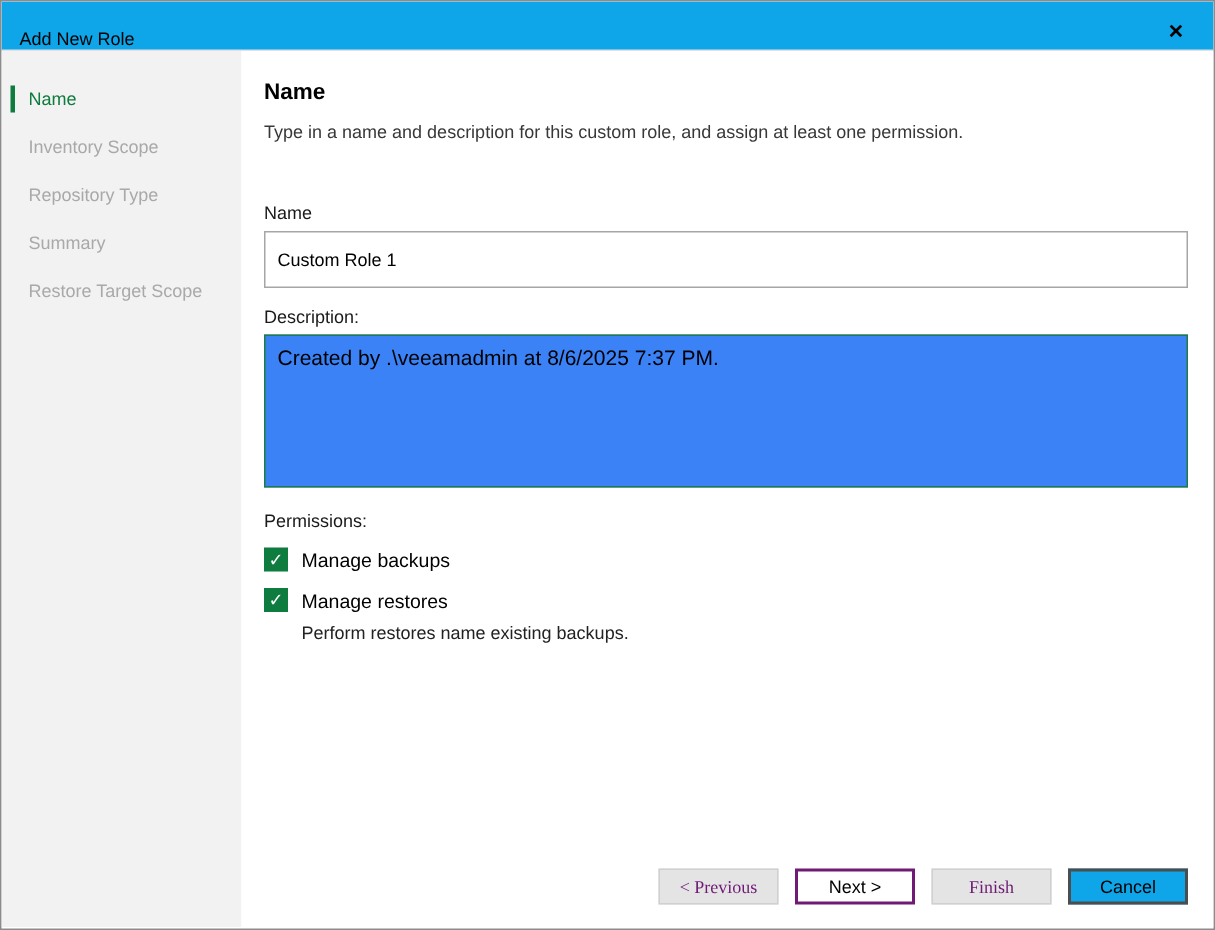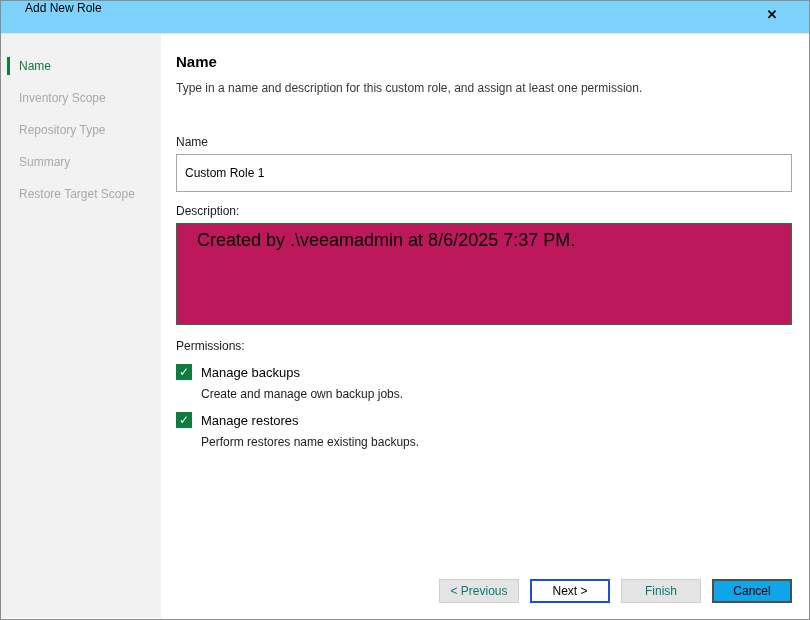--- a/index.html
+++ b/index.html
@@ -11,24 +11,24 @@
   .dialog {
     position: relative;
     width: 810px; height: 620px;
     background: #ffffff;
     border: 1px solid #8c8c8c;
     overflow: hidden;
   }
   
   .titlebar {
     height: 33px;
-    display: flex; align-items: flex-start;
-    padding: 0 24px;
+    display: flex; align-items: flex-end;
+    padding: 0 12px;
     border-bottom: 1px solid #e2e2e2;
-    background: #7dd3fc;
+    background: #0ea5e9;
   }
   .titlebar .title { font-size: 12px; color: #000; }
   .close-btn {
     margin-left: auto;
     width: 26px; height: 26px;
     display: flex; align-items: center; justify-content: center;
     font-size: 13px; font-weight: bold; color: #000;
     cursor: pointer; background: transparent; border: none;
   }
   
@@ -77,24 +77,24 @@
     font-size: 12px; color: #000;
     padding: 0 8px;
     outline: none;
     background: #fff;
   }
   .group-desc { margin-top: 12px; }
   .desc-textarea {
     width: 100%; height: 102px;
     border: 1px solid #1f7a44;
     font-family: "Liberation Sans", "DejaVu Sans", sans-serif;
-    font-size: 18px; color: #000;
-    padding: 6px 20px;
+    font-size: 14px; color: #000;
+    padding: 6px 8px;
     resize: none; outline: none;
-    background: #be185d;
+    background: #3b82f6;
     overflow: hidden;
   }
   .group-perms { margin-top: 10px; }
   .perm-row { margin-top: 11px; }
   .perm-main { display: flex; align-items: center; }
   .checkbox {
     width: 16px; height: 16px;
     background: #0e7b3f;
     color: #fff;
     font-size: 12px; font-weight: bold;
@@ -114,26 +114,27 @@
     width: 80px; height: 24px;
     font-family: "Liberation Sans", "DejaVu Sans", sans-serif;
     font-size: 12px;
     display: flex; align-items: center; justify-content: center;
     cursor: pointer;
   }
   .btn + .btn { margin-left: 11px; }
   .btn-disabled {
     background: #e4e4e4;
     border: 1px solid #d0d0d0;
-    color: #0f766e;
+    color: #701a75;
     cursor: default;
+    font-family: Liberation Serif, serif;
   }
   .btn-next {
     background: #fff;
-    border: 2px solid #1d4ed8;
+    border: 2px solid #701a75;
     color: #000;
   }
   .btn-cancel {
     background: #0ea5e9;
     border: 2px solid #4d4d4d;
     color: #000;
   }
 </style>
 </head>
 <body>
@@ -187,21 +188,20 @@
       </div>
 
       <div class="group-perms">
         <div class="field-label">Permissions:</div>
 
         <div class="perm-row">
           <div class="perm-main">
             <span class="checkbox">✓</span>
             <span class="perm-label">Manage backups</span>
           </div>
-          <div class="perm-desc">Create and manage own backup jobs.</div>
         </div>
 
         <div class="perm-row">
           <div class="perm-main">
             <span class="checkbox">✓</span>
             <span class="perm-label">Manage restores</span>
           </div>
           <div class="perm-desc">Perform restores name existing backups.</div>
         </div>
       </div>

